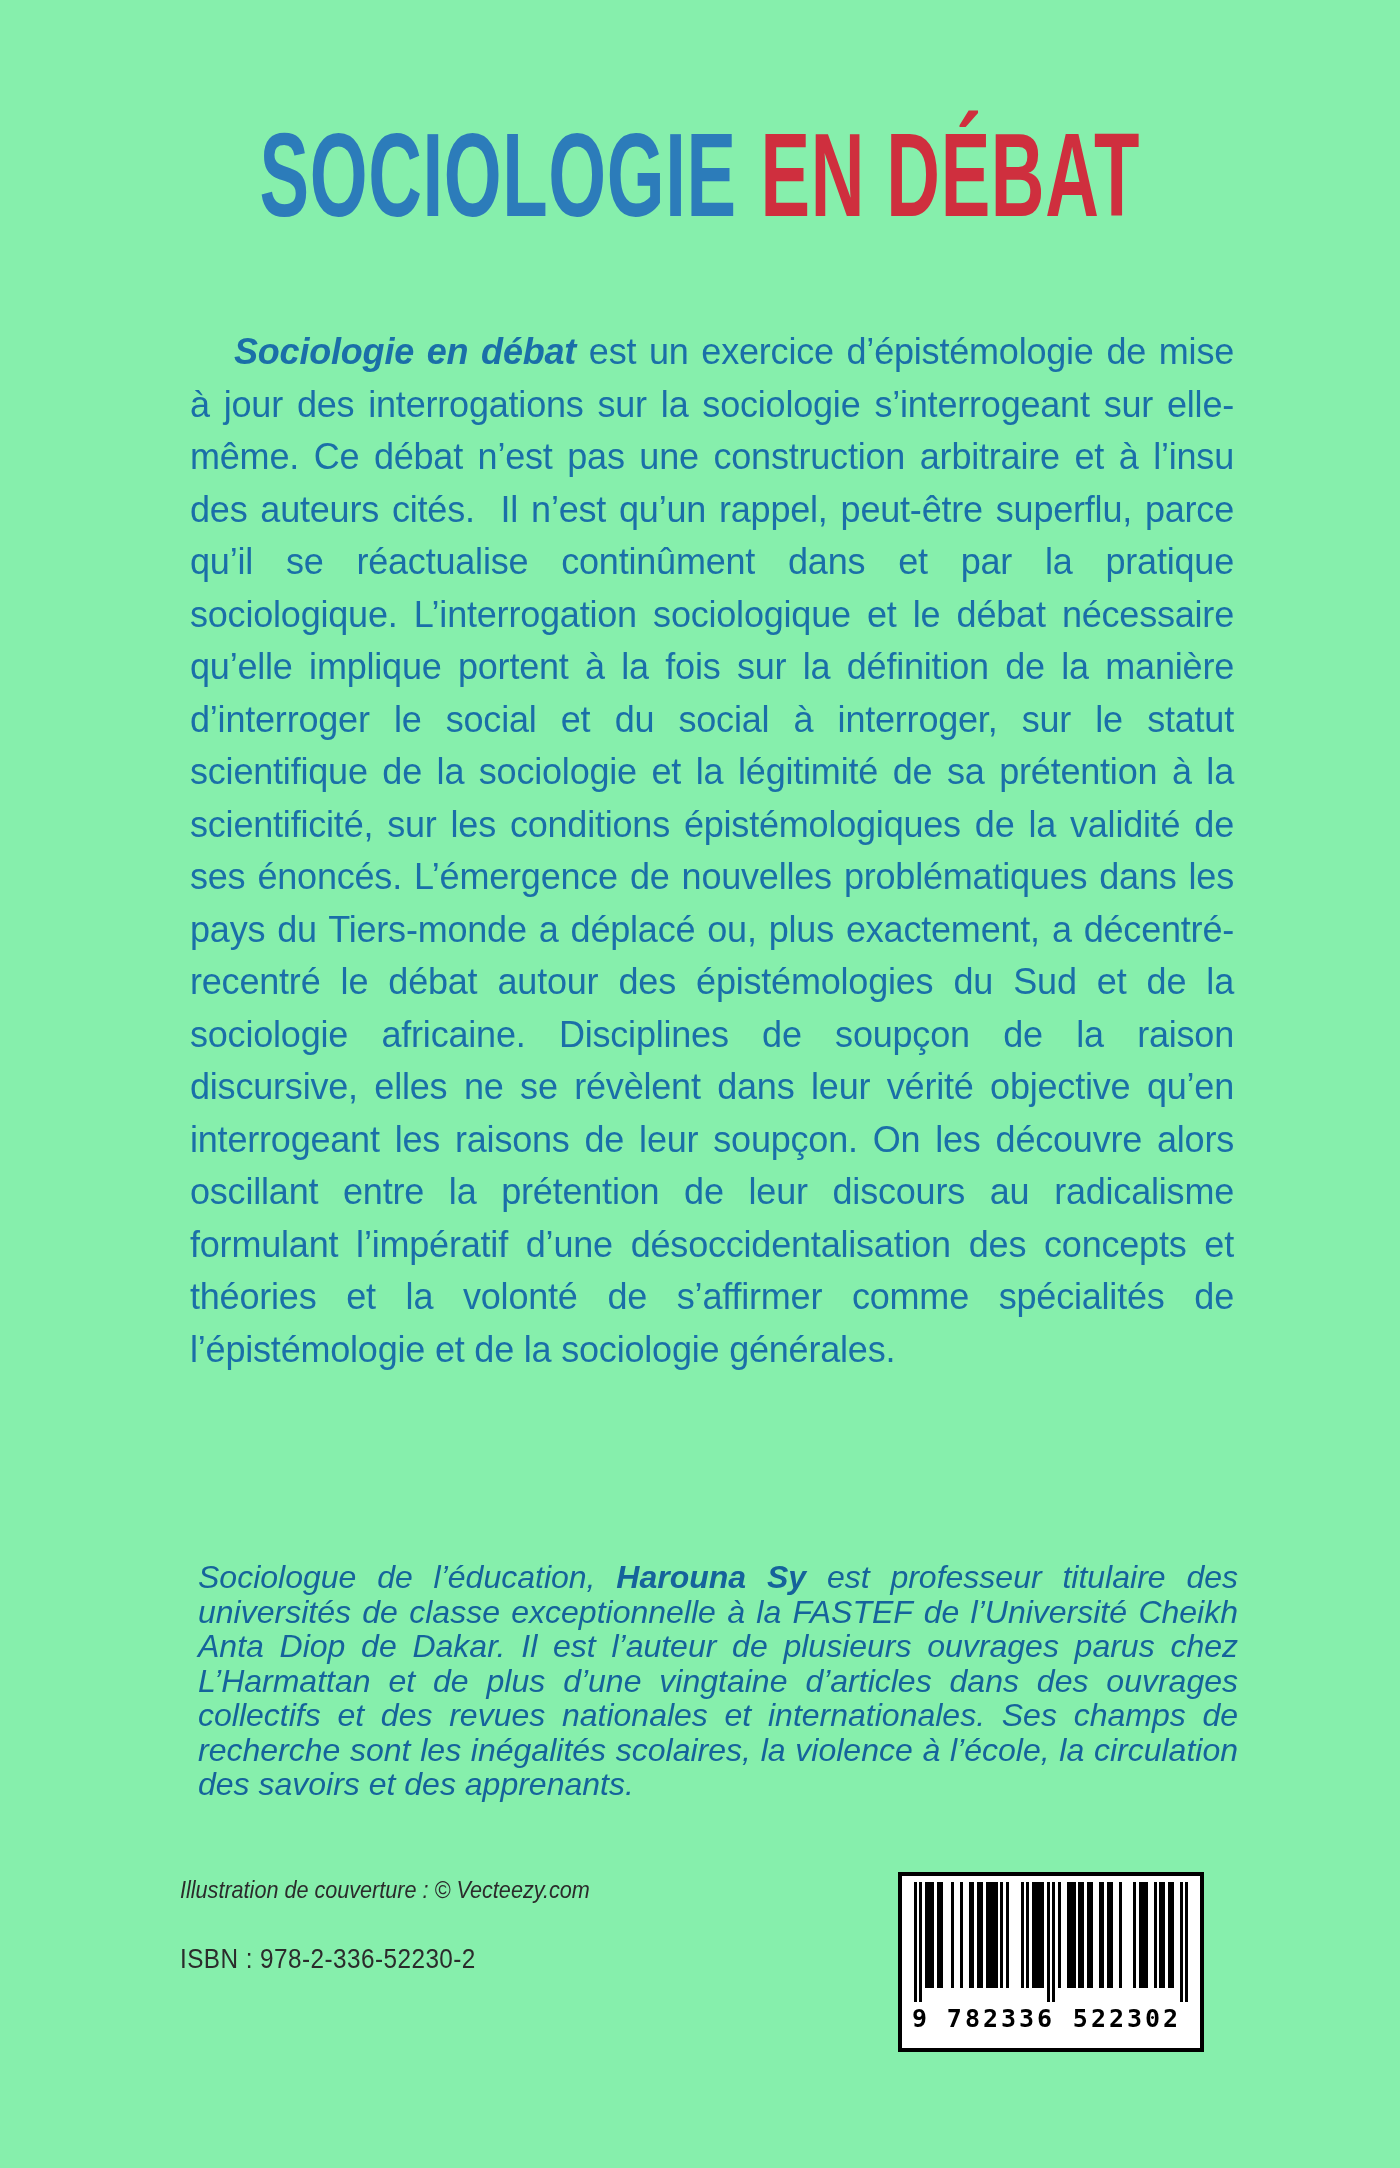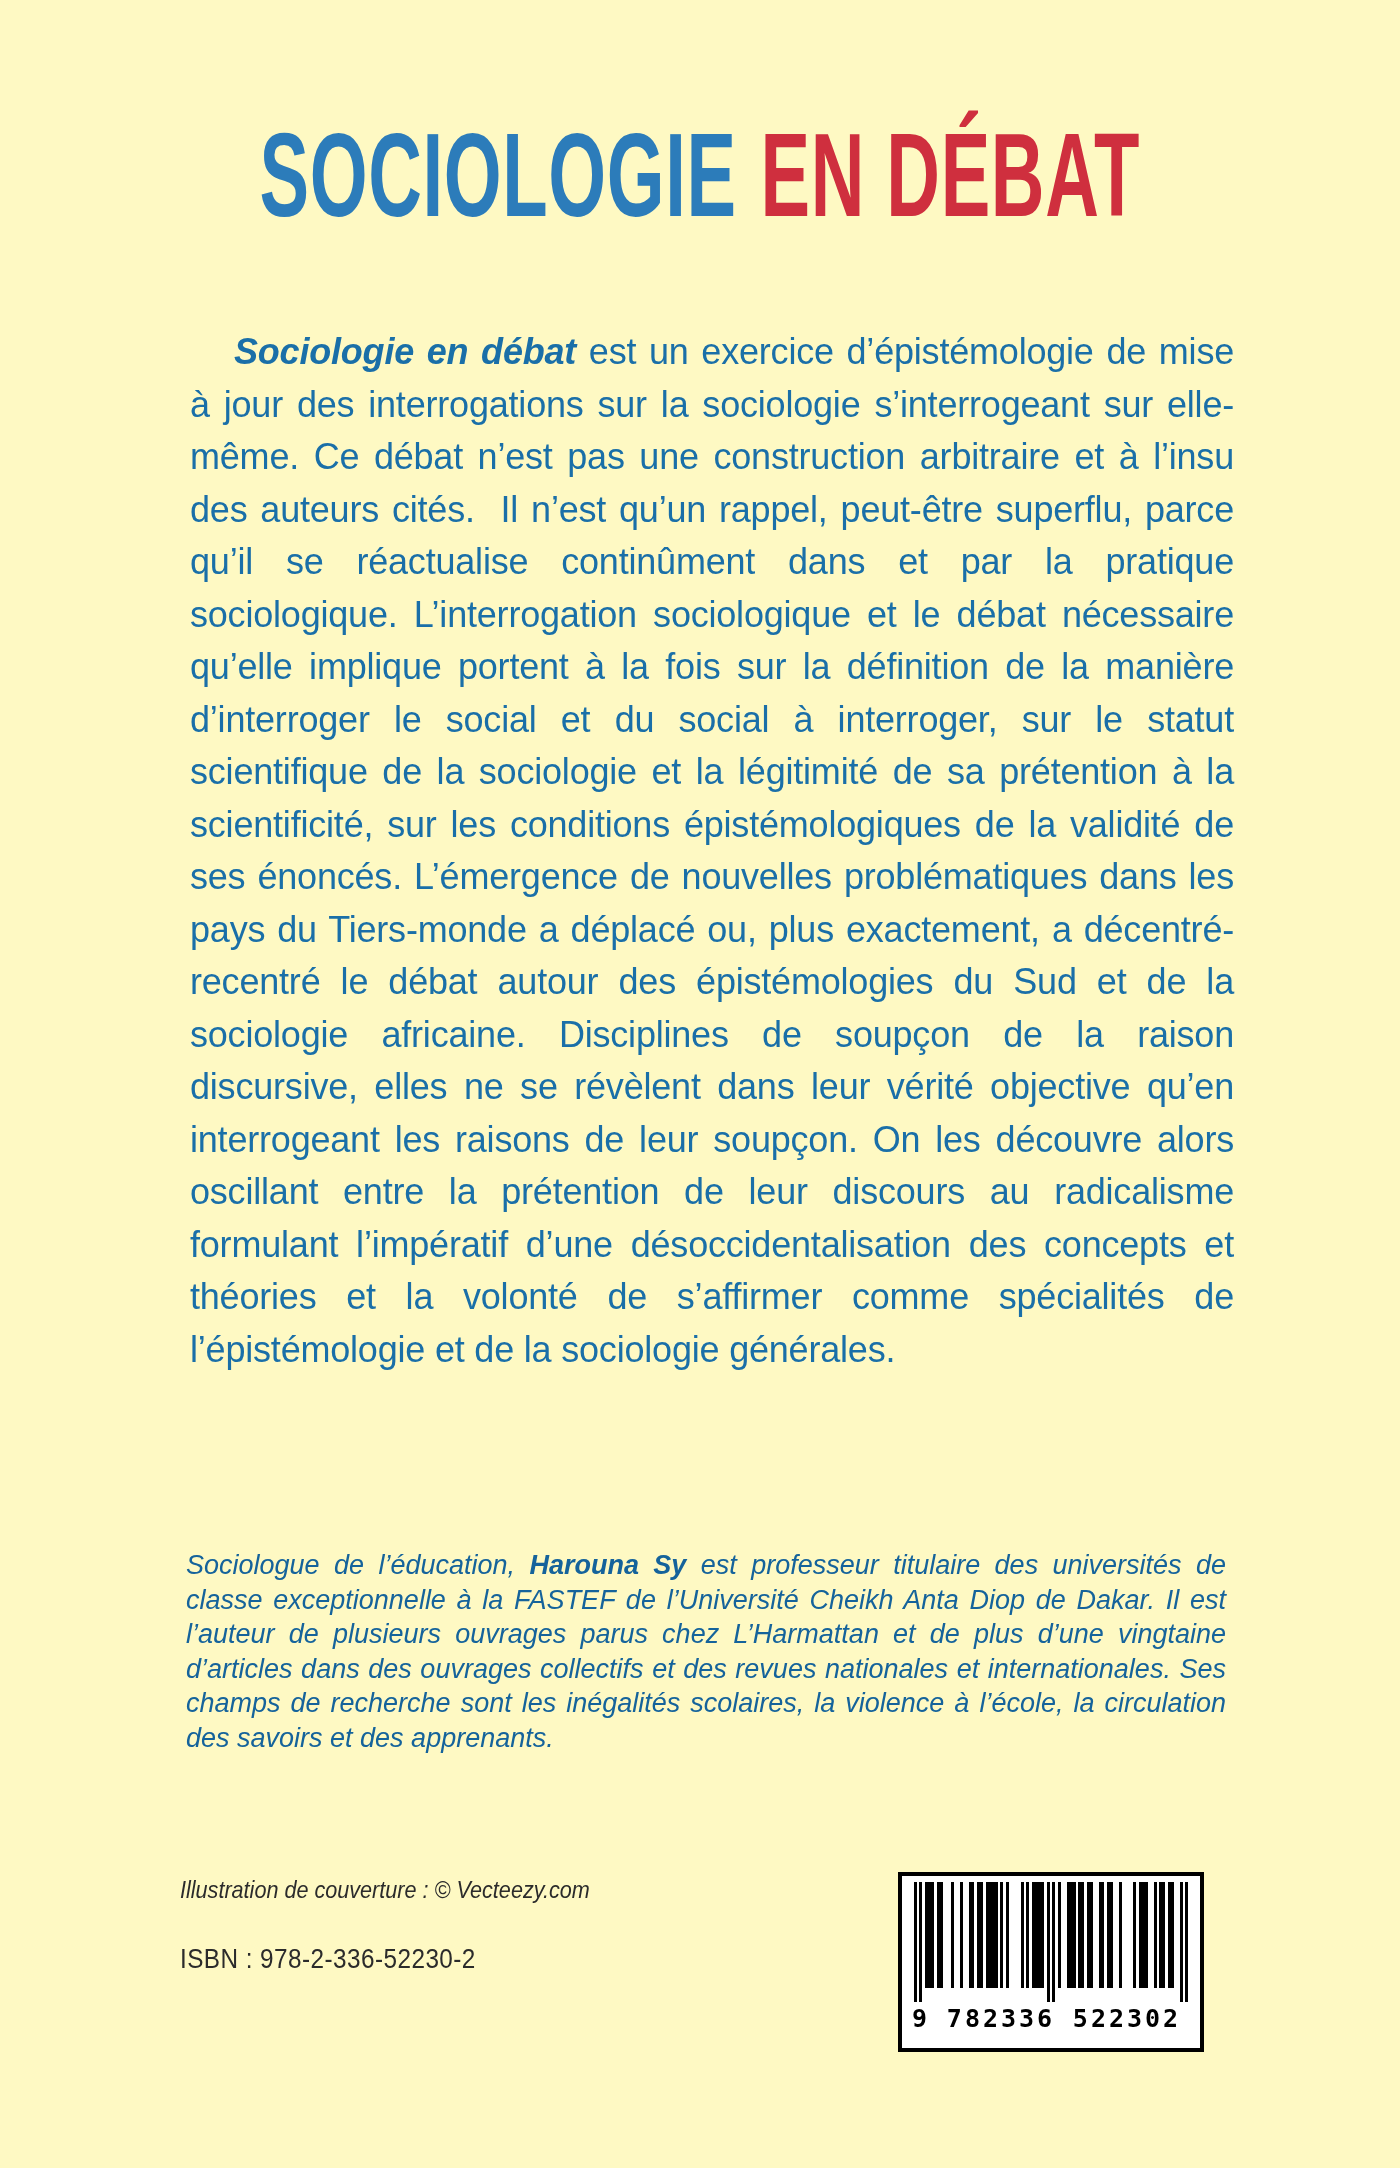--- a/index.html
+++ b/index.html
@@ -1,19 +1,19 @@
 <!DOCTYPE html>
 <html style="--title-blue: #2c7cba; --title-red: #cf2f3e; --body-blue: #1a6fa8; --bio-blue: #15639b;"><head>
 <meta charset="utf-8">
 <style>
   html,body{margin:0;padding:0;background:#ffffff;}
   .page{
     position:relative;
     width:1400px;height:2168px;
-    background:#fef9c3;
+    background:#86efac;
     font-family:"Liberation Sans",sans-serif;
     overflow:hidden;
   }
 
   
   .title{
     position:absolute;top:116px;left:0;width:100%;
     margin:0;text-align:center;
     font-weight:700;font-size:118px;line-height:1;
   }
@@ -35,25 +35,25 @@
     color:var(--body-blue,#1a6fa8);
     font-size:36px;line-height:52.5px;
     text-indent:44px;
     letter-spacing:-0.2px;
   }
   .synopsis .lead{font-weight:700;font-style:italic;}
 
   
   .bio{
     position:absolute;top:1544px;left:182px;width:1040px;
-    margin:4px;
+    margin:16px;
     text-align:justify;
     font-style:italic;
     color:var(--bio-blue,#15639b);
-    font-size:27px;line-height:34.5px;
+    font-size:32px;line-height:34.5px;
   }
   .bio-author{font-weight:700;}
 
   
   .credits{
     position:absolute;left:180px;top:1876px;
     color:#2b2b2b;
   }
   .cline-inner{
     display:inline-block;

